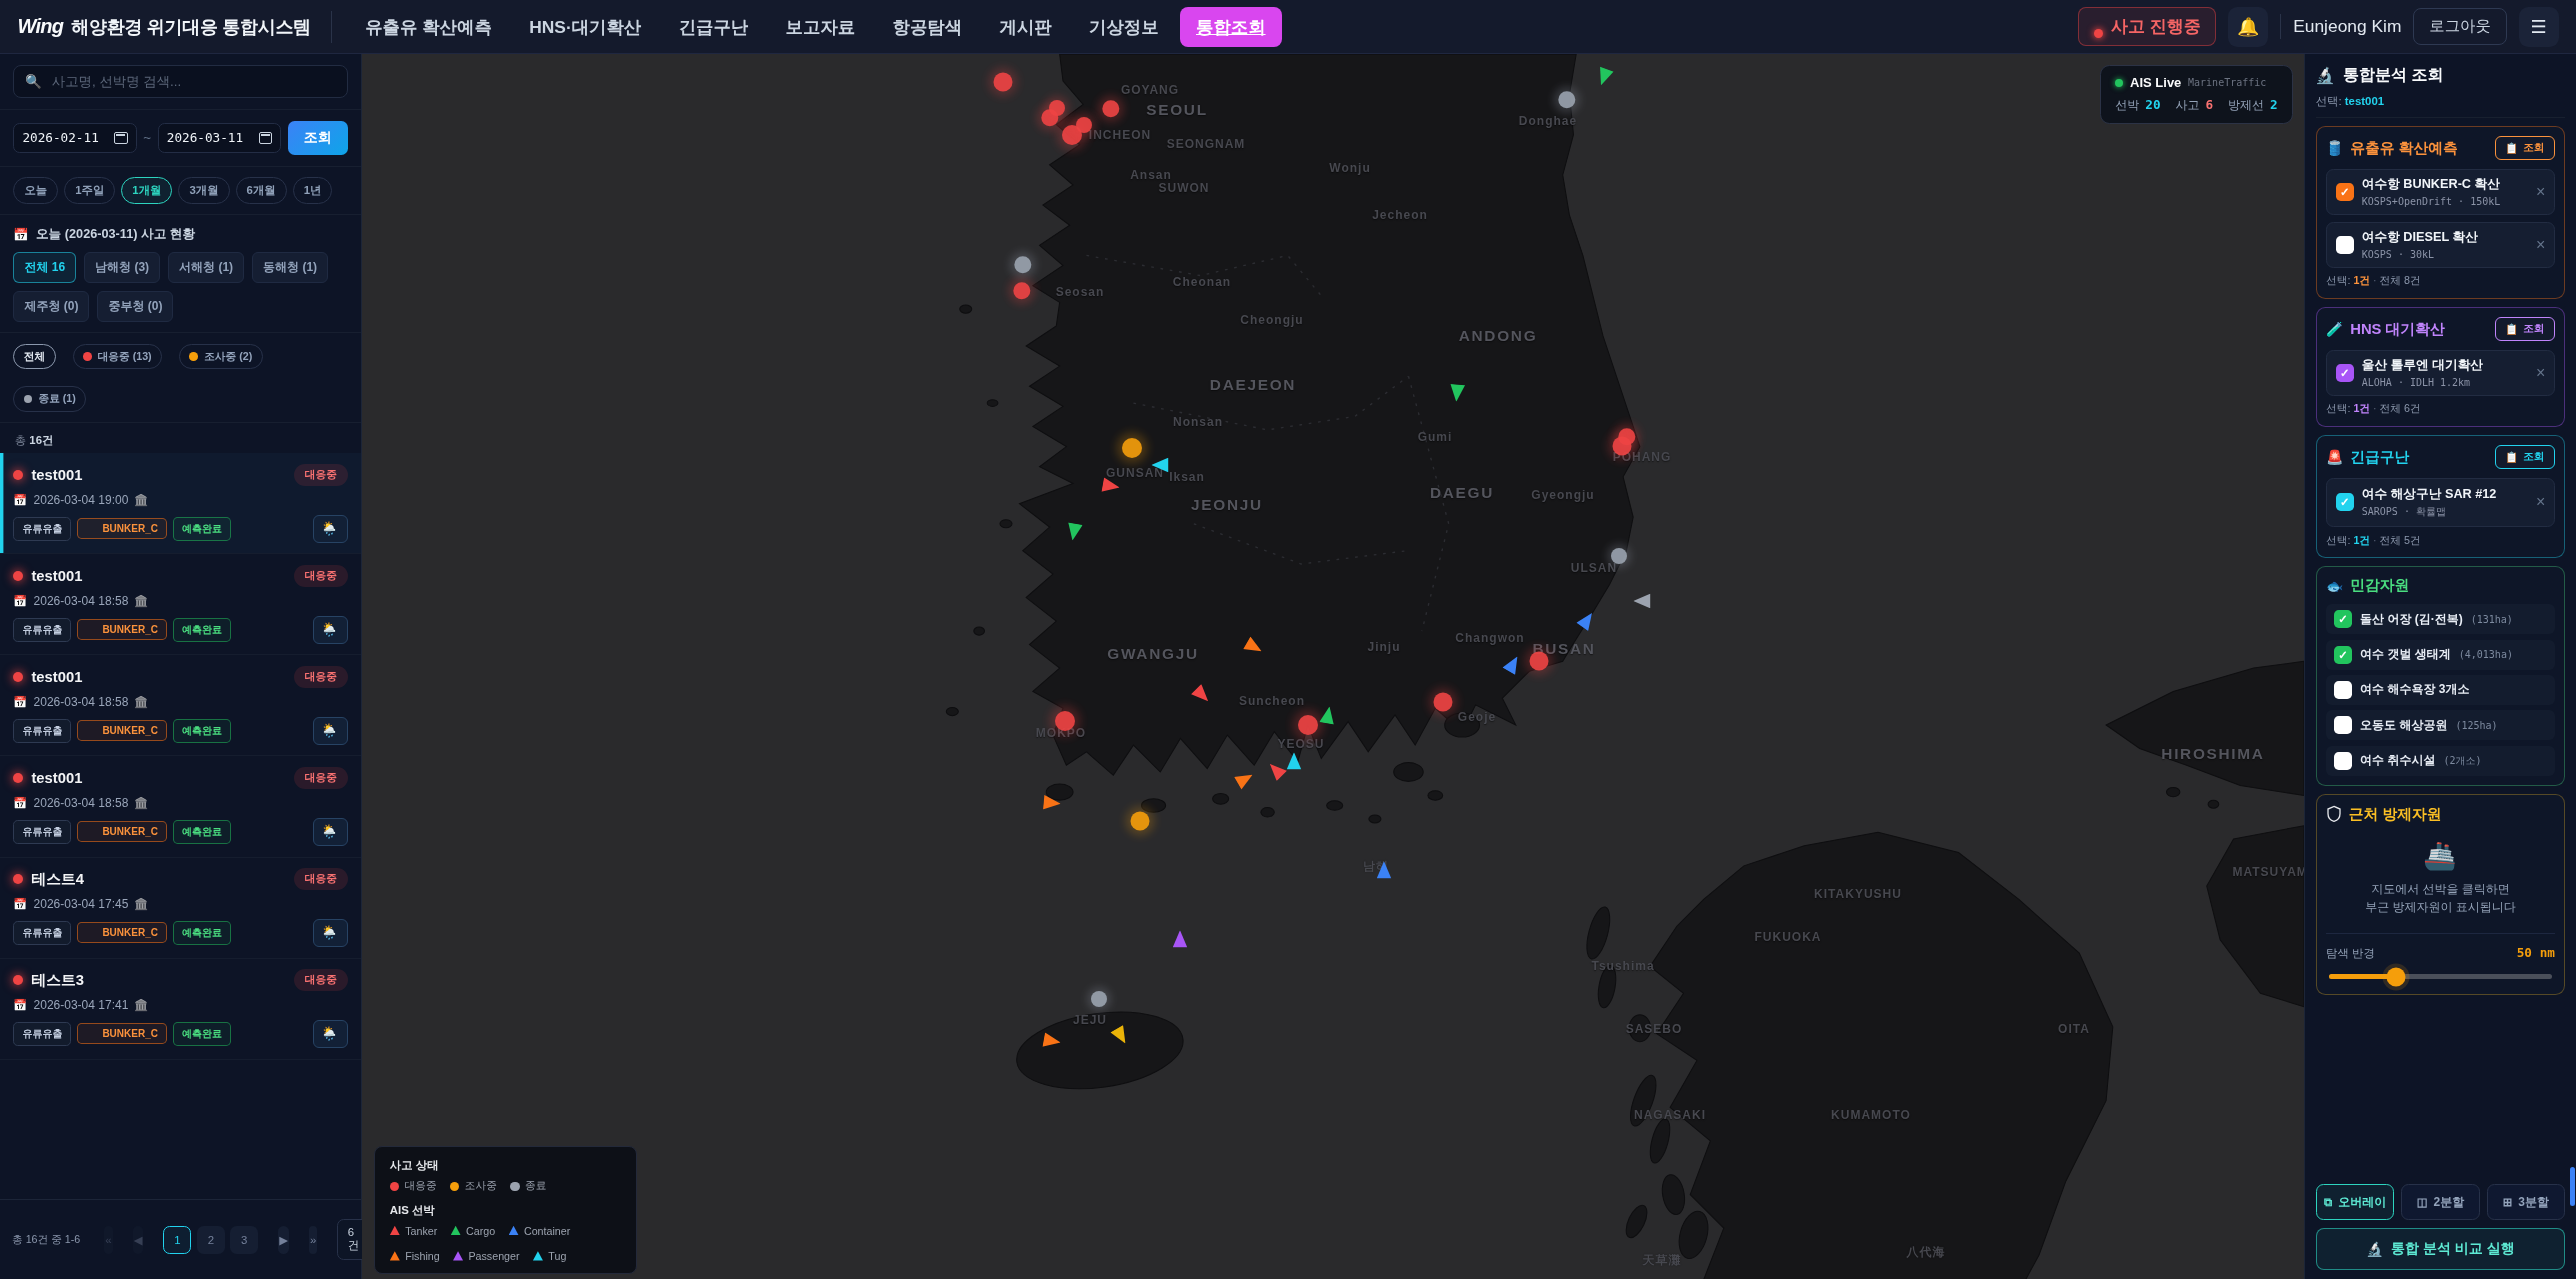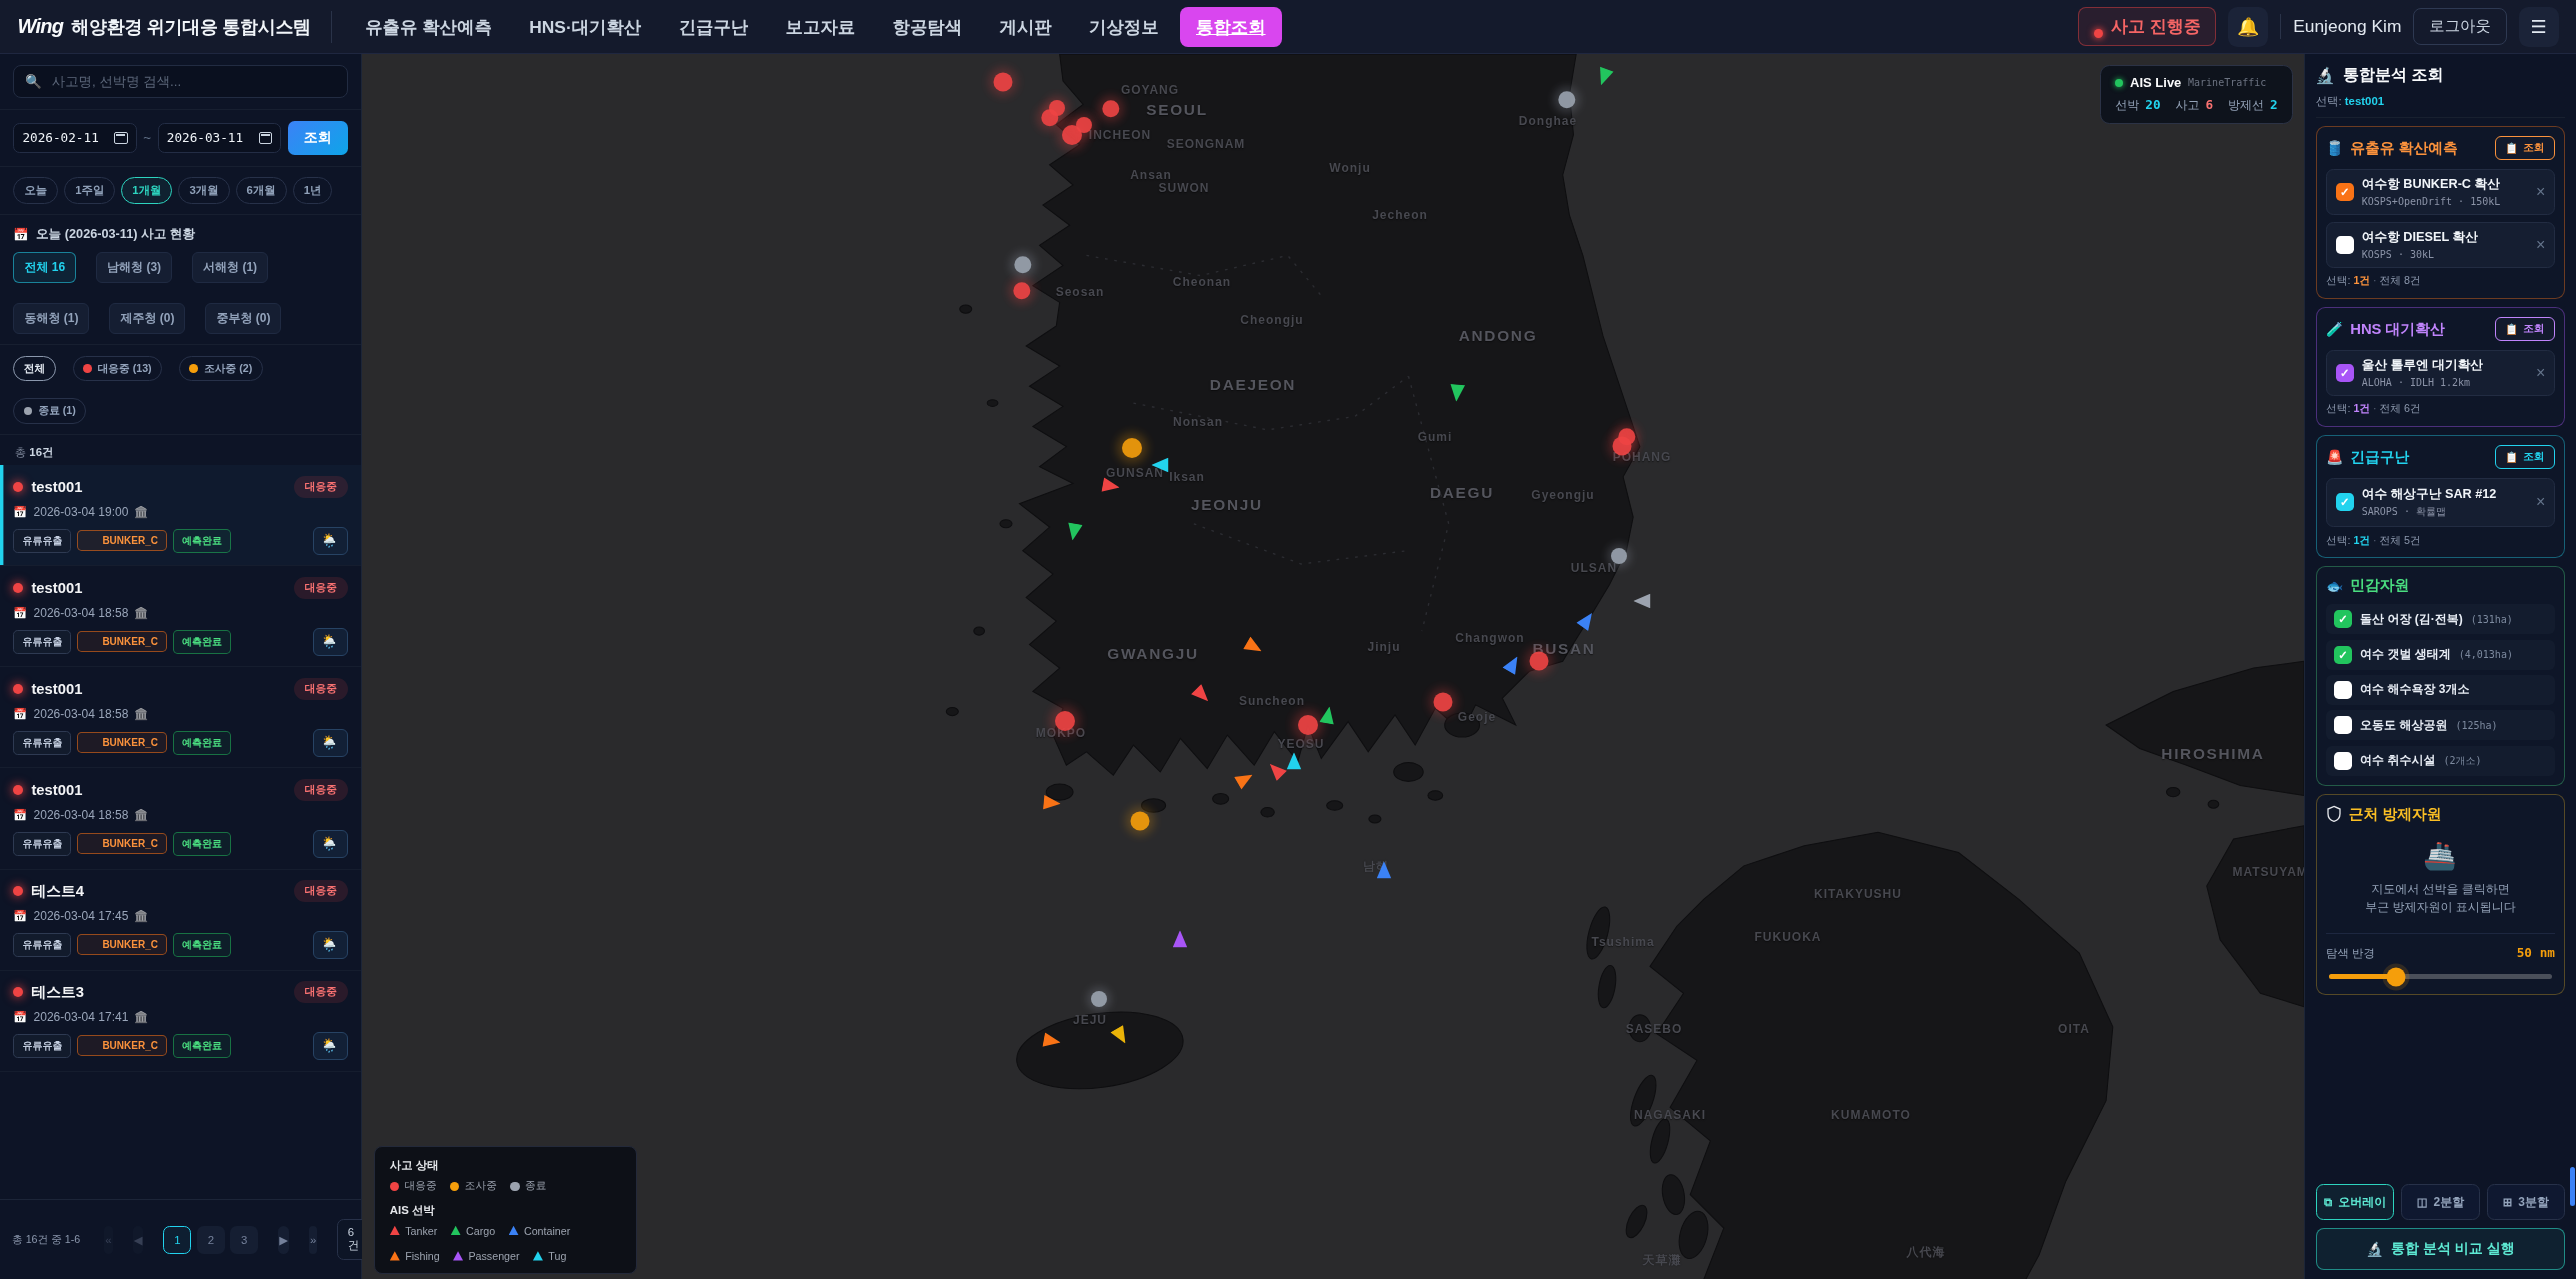--- a/index.html
+++ b/index.html
@@ -35,21 +35,21 @@
   .dates{display:flex;align-items:center;gap:6.7px;}
   .date-input{flex:1;display:flex;justify-content:space-between;align-items:center;background:#0a101f;border:1.3px solid #232d45;border-radius:6.7px;padding:6.7px 8px;font-size:12.7px;color:#f1f5f9;font-family:"DejaVu Sans Mono",monospace;cursor:pointer;}
   .cal-ic{width:13.4px;height:12px;border:1.3px solid #cbd5e1;border-radius:2px;position:relative;display:inline-block;}
   .cal-ic::before{content:"";position:absolute;top:1.3px;left:1.3px;right:1.3px;height:2px;background:#cbd5e1;}
   .date-sep{color:#64748b;font-size:13.4px;}
   .btn-query{background:linear-gradient(135deg,#3b82f6,#0ea5e9);color:#fff;font-weight:800;font-size:14px;padding:8px 16px;border-radius:6.7px;border:none;cursor:pointer;font-family:inherit;}
   .chips{display:flex;gap:6px;flex-wrap:wrap;}
   .chip{border:1.3px solid #273149;color:#8fa0b8;font-size:11.4px;font-weight:700;padding:4.7px 10px;border-radius:670px;background:transparent;cursor:pointer;white-space:nowrap;}
   .chip.active{border-color:#2dd4bf;color:#2dd4bf;background:rgba(45,212,191,.07);}
   .today-title{font-size:12.7px;color:#cbd5e1;font-weight:800;display:flex;gap:6.7px;align-items:center;margin-bottom:8.7px;}
-  .rchips{display:flex;flex-wrap:wrap;gap:20px;}
+  .rchips{display:flex;flex-wrap:wrap;gap:8px;}
   .rchip{background:#151e32;border:1.3px solid #1f2a42;border-radius:6px;color:#93a3bb;font-size:12px;font-weight:700;padding:6px 10px;cursor:pointer;white-space:nowrap;}
   .rchip.active{background:rgba(34,211,238,.08);border-color:rgba(34,211,238,.55);color:#22d3ee;}
   .schips{display:flex;gap:17px;flex-wrap:wrap;}
   .schip{border:1.3px solid #273149;border-radius:670px;padding:4.7px 9.4px;font-size:10.7px;font-weight:700;color:#93a3bb;display:flex;gap:6px;align-items:center;cursor:pointer;white-space:nowrap;}
   .schip.active{border-color:#8b98ad;color:#e2e8f0;}
   .sdot{width:8.7px;height:8.7px;border-radius:50%;}
   .total-label{padding:9.4px 14.8px 5.4px;color:#7c8699;font-size:11.4px;}
   .total-label b{color:#cbd5e1;}
   .inc-list{flex:1;overflow:hidden;min-height:0;}
   .inc-card{padding:10.7px 13.4px;border-bottom:0.7px solid #151d2e;position:relative;cursor:pointer;}
@@ -432,21 +432,21 @@
           <span class="city" style="left:1232px;top:514px">ULSAN</span>
           <span class="city" style="left:1128px;top:584px">Changwon</span>
           <span class="city major" style="left:1202px;top:595px">BUSAN</span>
           <span class="city" style="left:1022px;top:593px">Jinju</span>
           <span class="city major" style="left:791px;top:600px">GWANGJU</span>
           <span class="city" style="left:910px;top:647px">Suncheon</span>
           <span class="city" style="left:699px;top:679px">MOKPO</span>
           <span class="city" style="left:939px;top:690px">YEOSU</span>
           <span class="city" style="left:1115px;top:663px">Geoje</span>
           <span class="city" style="left:1014px;top:812px">남해</span>
-          <span class="city" style="left:1261px;top:888px">Tsushima</span>
+          <span class="city" style="left:1261px;top:912px">Tsushima</span>
           <span class="city" style="left:728px;top:966px">JEJU</span>
           <span class="city major" style="left:1851px;top:700px">HIROSHIMA</span>
           <span class="city" style="left:1913px;top:818px">MATSUYAMA</span>
           <span class="city" style="left:1496px;top:840px">KITAKYUSHU</span>
           <span class="city" style="left:1426px;top:883px">FUKUOKA</span>
           <span class="city" style="left:1292px;top:975px">SASEBO</span>
           <span class="city" style="left:1308px;top:1061px">NAGASAKI</span>
           <span class="city" style="left:1509px;top:1061px">KUMAMOTO</span>
           <span class="city" style="left:1712px;top:975px">OITA</span>
           <span class="city" style="left:1300px;top:1206px">天草灘</span>

